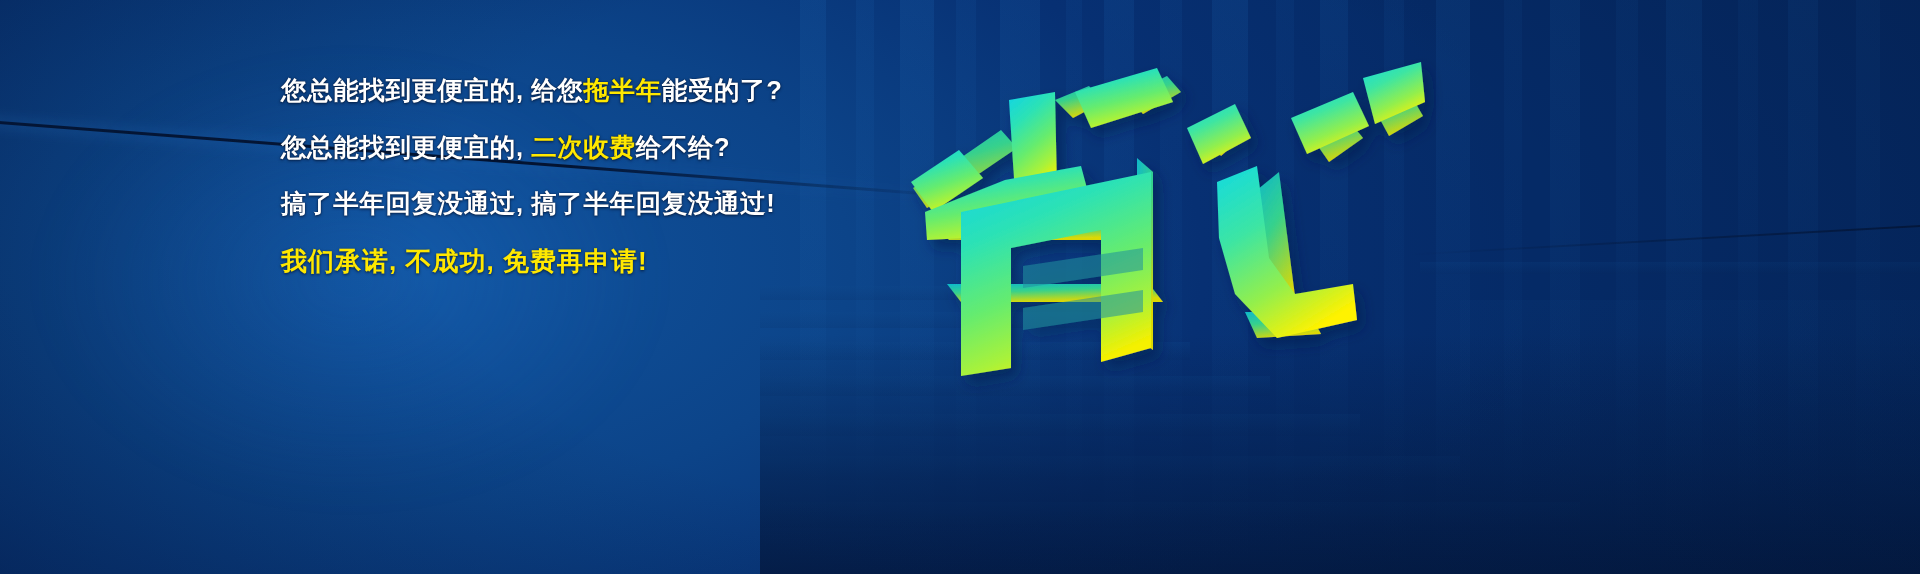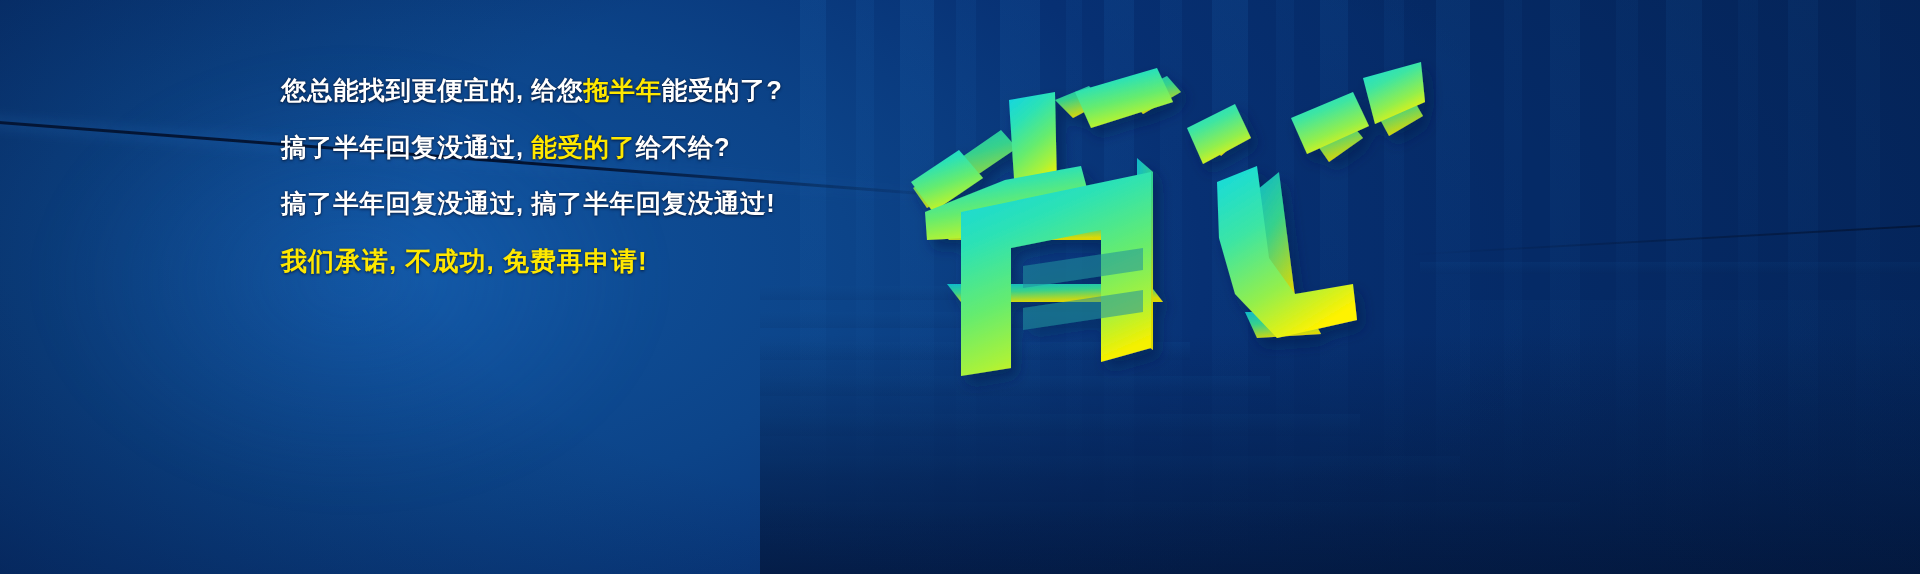--- a/index.html
+++ b/index.html
@@ -100,21 +100,21 @@
 
   <div class="streak2"></div>
   <div class="streak"></div>
   <div class="streak3"></div>
   <div class="bg-vignette"></div>
 
   <div class="copy">
 
     <div class="line"><span>您总能找到更便宜的, 给您</span><span class="hl">拖半年</span><span>能受的了?</span></div>
 
-    <div class="line"><span>搞了半年回复没通过, </span><span class="hl">能受的了</span><span>给不给?</span></div>
+    <div class="line"><span>您总能找到更便宜的, </span><span class="hl">二次收费</span><span>给不给?</span></div>
 
     <div class="line"><span>搞了半年回复没通过, 搞了半年回复没通过!</span></div>
 
 
     <div class="line line-promise">我们承诺, 不成功, 免费再申请!</div>
   </div>
 
   <div class="word3d">
     <svg viewBox="0 0 520 330" xmlns="http://www.w3.org/2000/svg">
       <defs>

